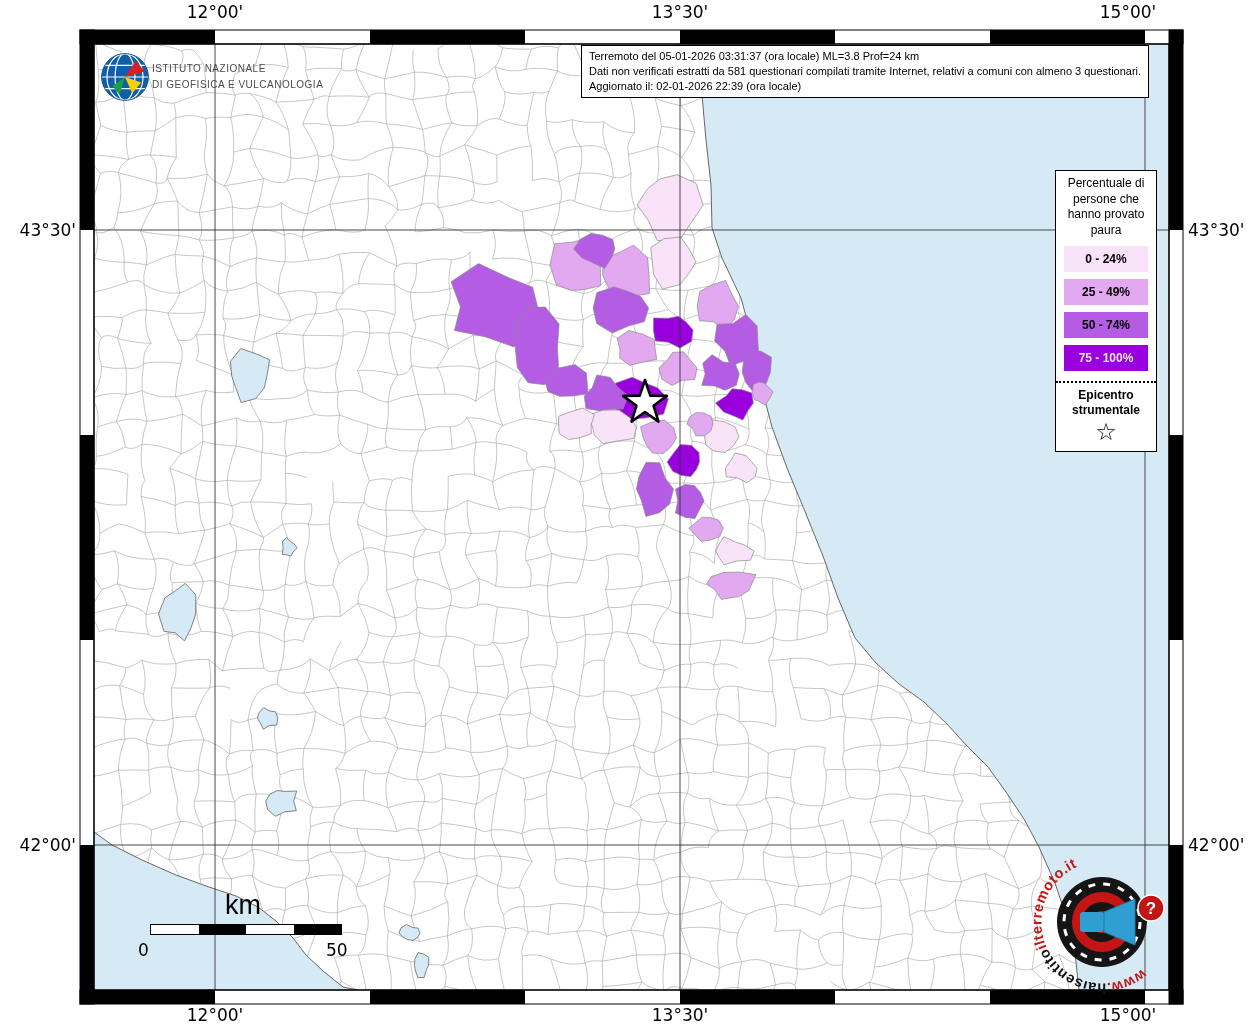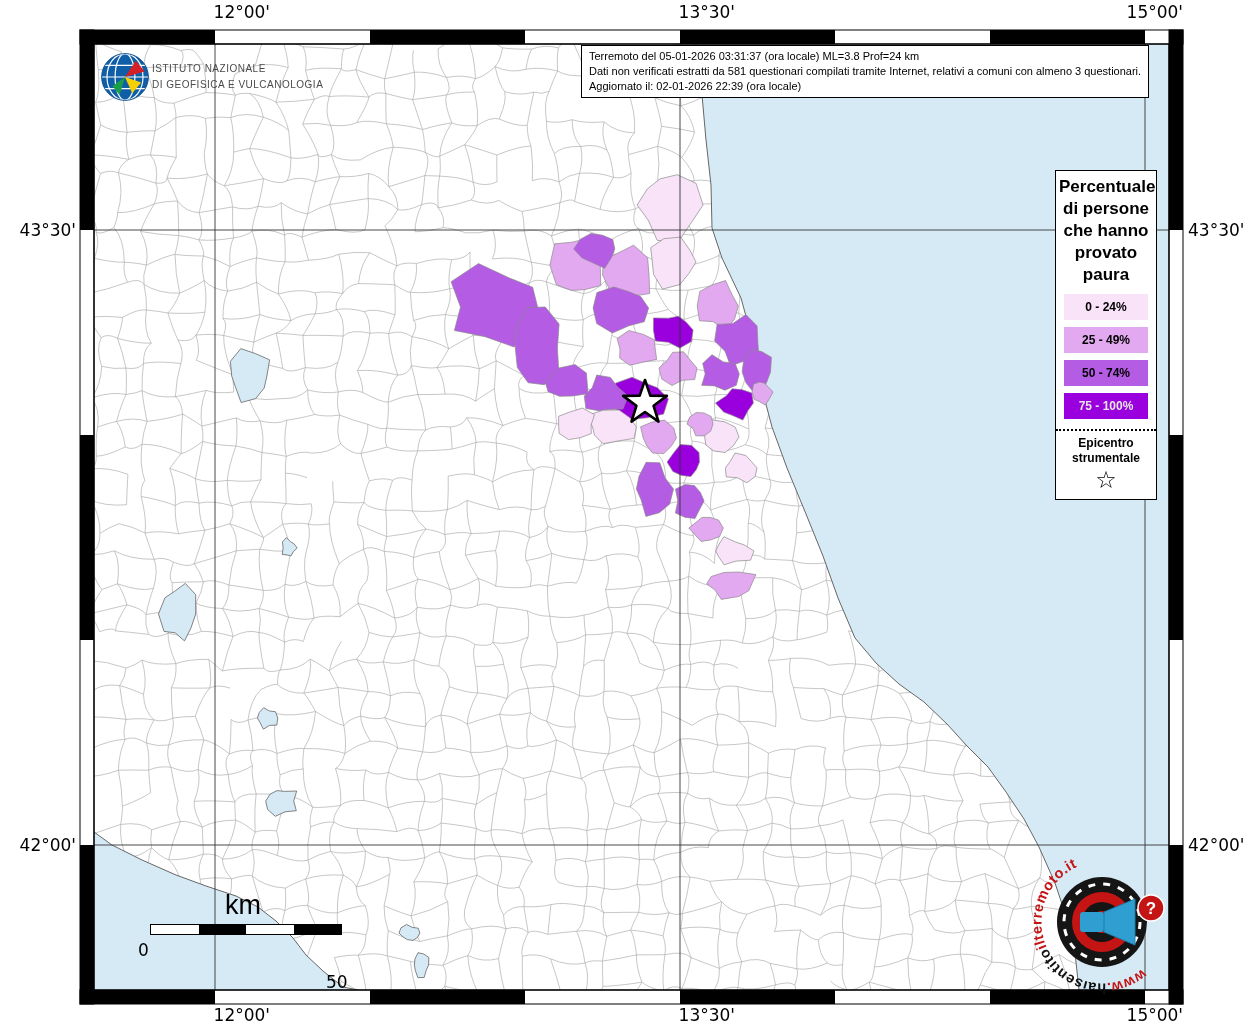--- a/index.html
+++ b/index.html
@@ -1,39 +1,39 @@
 <!DOCTYPE html>
 <html><head>
 <meta charset="utf-8">
 <style>
   html,body{margin:0;padding:0;overflow:hidden;background:#fff;}
   body{width:1256px;height:1024px;position:relative;font-family:"Liberation Sans",sans-serif;}
   #page{position:absolute;inset:0;}
   #mapsvg{position:absolute;left:0;top:0;}
   .axlab{position:absolute;font-family:"DejaVu Sans",sans-serif;font-size:17px;color:#000;}
-  .axlab.ctr{width:110px;text-align:right;}
+  .axlab.ctr{width:110px;text-align:center;}
   .axlab.rgt{width:70px;text-align:right;}
   .axlab.lft{width:70px;text-align:left;}
   #infobox{position:absolute;left:537px;top:45px;background:#fff;border:1px solid #000;
            padding:3px 7px;font-size:11px;line-height:1.35;white-space:nowrap;margin-left:44px;}
   #ingv{position:absolute;left:98px;top:50px;display:flex;align-items:center;}
   #ingv .ingv-text{color:#4a4a4a;font-size:10px;letter-spacing:.5px;line-height:1.6;}
   #legend{position:absolute;left:1055px;top:170px;width:100px;background:#fff;border:1.5px solid #000;
           text-align:center;padding-bottom:5px;}
-  .lg-title{font-weight:bold;font-size:17px;line-height:1.3;padding:5px 3px 1px;}
+  .lg-title{font-weight:normal;font-size:12px;line-height:1.3;padding:5px 3px 1px;}
   .sw{width:84px;height:26px;line-height:26px;margin:7px auto 0;font-size:12px;font-weight:bold;}
   .lg-sep{border-top:2px dotted #000;margin:10px 0 3px;}
   .lg-epi{font-weight:bold;font-size:12px;line-height:1.25;padding:2px 2px 0;}
   .lg-star{font-size:24px;line-height:1.15;}
   #km-label{position:absolute;left:225px;top:890px;font-size:27px;color:#000;}
   #scalebar{position:absolute;left:150px;top:924px;width:190px;height:9px;border:1px solid #000;display:flex;background:#fff;}
   #scalebar .seg{flex:1;}
   #scalebar .seg.b{background:#000;}
   #scale0{position:absolute;left:138px;top:940px;font-size:17px;}
-  #scale50{position:absolute;left:326px;top:940px;font-size:17px;margin-top:32px;}
+  #scale50{position:absolute;left:326px;top:940px;font-size:17px;}
   #brand{position:absolute;left:1022px;top:842px;}
 </style>
 </head>
 <body>
 
 <div id="page">
 
   <svg id="mapsvg" width="1256" height="1024">
       <defs>
         <clipPath id="mapclip">

